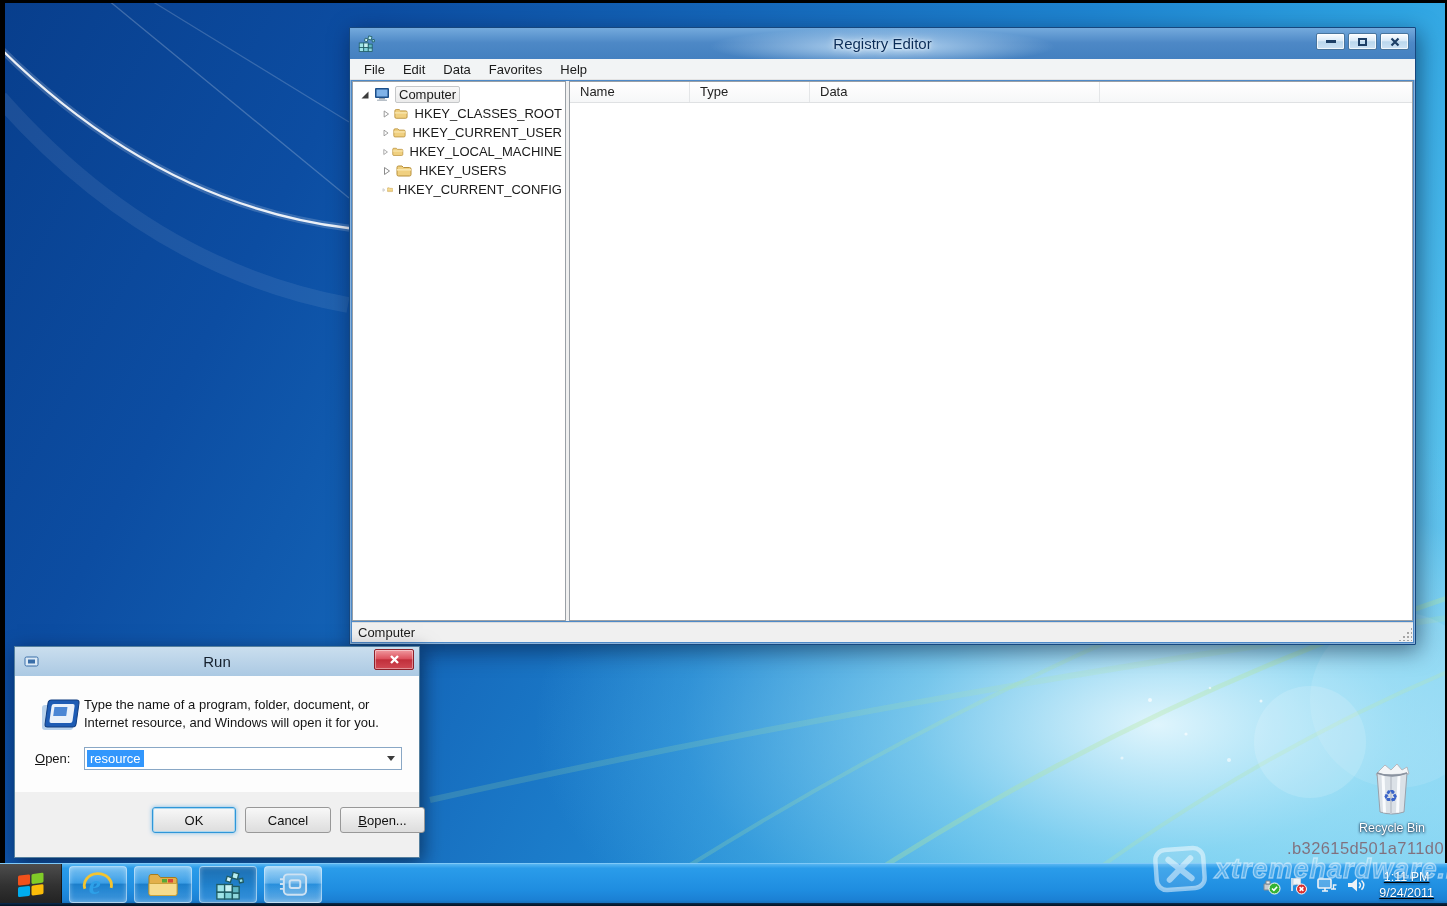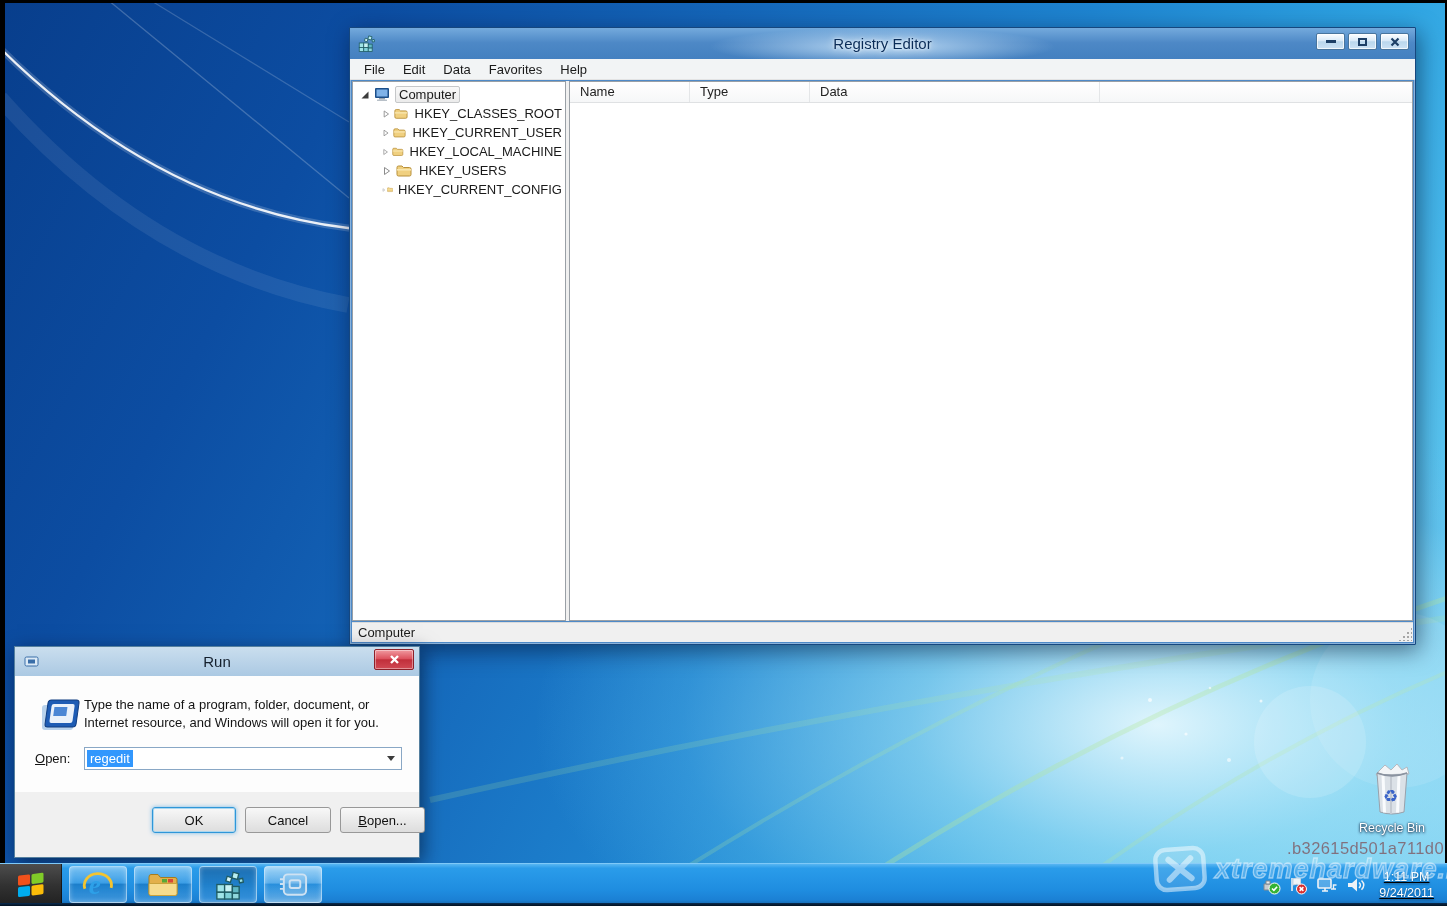--- a/index.html
+++ b/index.html
@@ -338,21 +338,21 @@
         <rect x="5" y="9" width="31" height="25" rx="3" fill="#b8d2ec"></rect>
         <g transform="skewX(-8)">
           <rect x="12" y="4" width="31" height="27" rx="3" fill="#1e5cb4" stroke="#0f3c80"></rect>
           <rect x="16" y="8" width="23" height="19" rx="2" fill="#e9f1fa"></rect>
           <rect x="19" y="11" width="13" height="9" fill="#4a86d4"></rect>
         </g>
       </svg>
       <p class="run-msg">Type the name of a program, folder, document, or Internet resource, and Windows will open it for you.</p>
       <label class="open-label"><u>O</u><span>pen:</span></label>
       <div class="combo">
-        <span class="combo-value">regedit</span>
+        <span class="combo-value">resource</span>
         <span class="combo-arrow-zone">
           <span class="combo-arrow"></span>
         </span>
       </div>
     </div>
 
     <div class="run-footer">
       <button class="dlg-btn btn-ok"><span>OK</span></button>
       <button class="dlg-btn btn-cancel"><span>Cancel</span></button>
       <button class="dlg-btn btn-browse"><u>B</u><span>open...</span></button>

